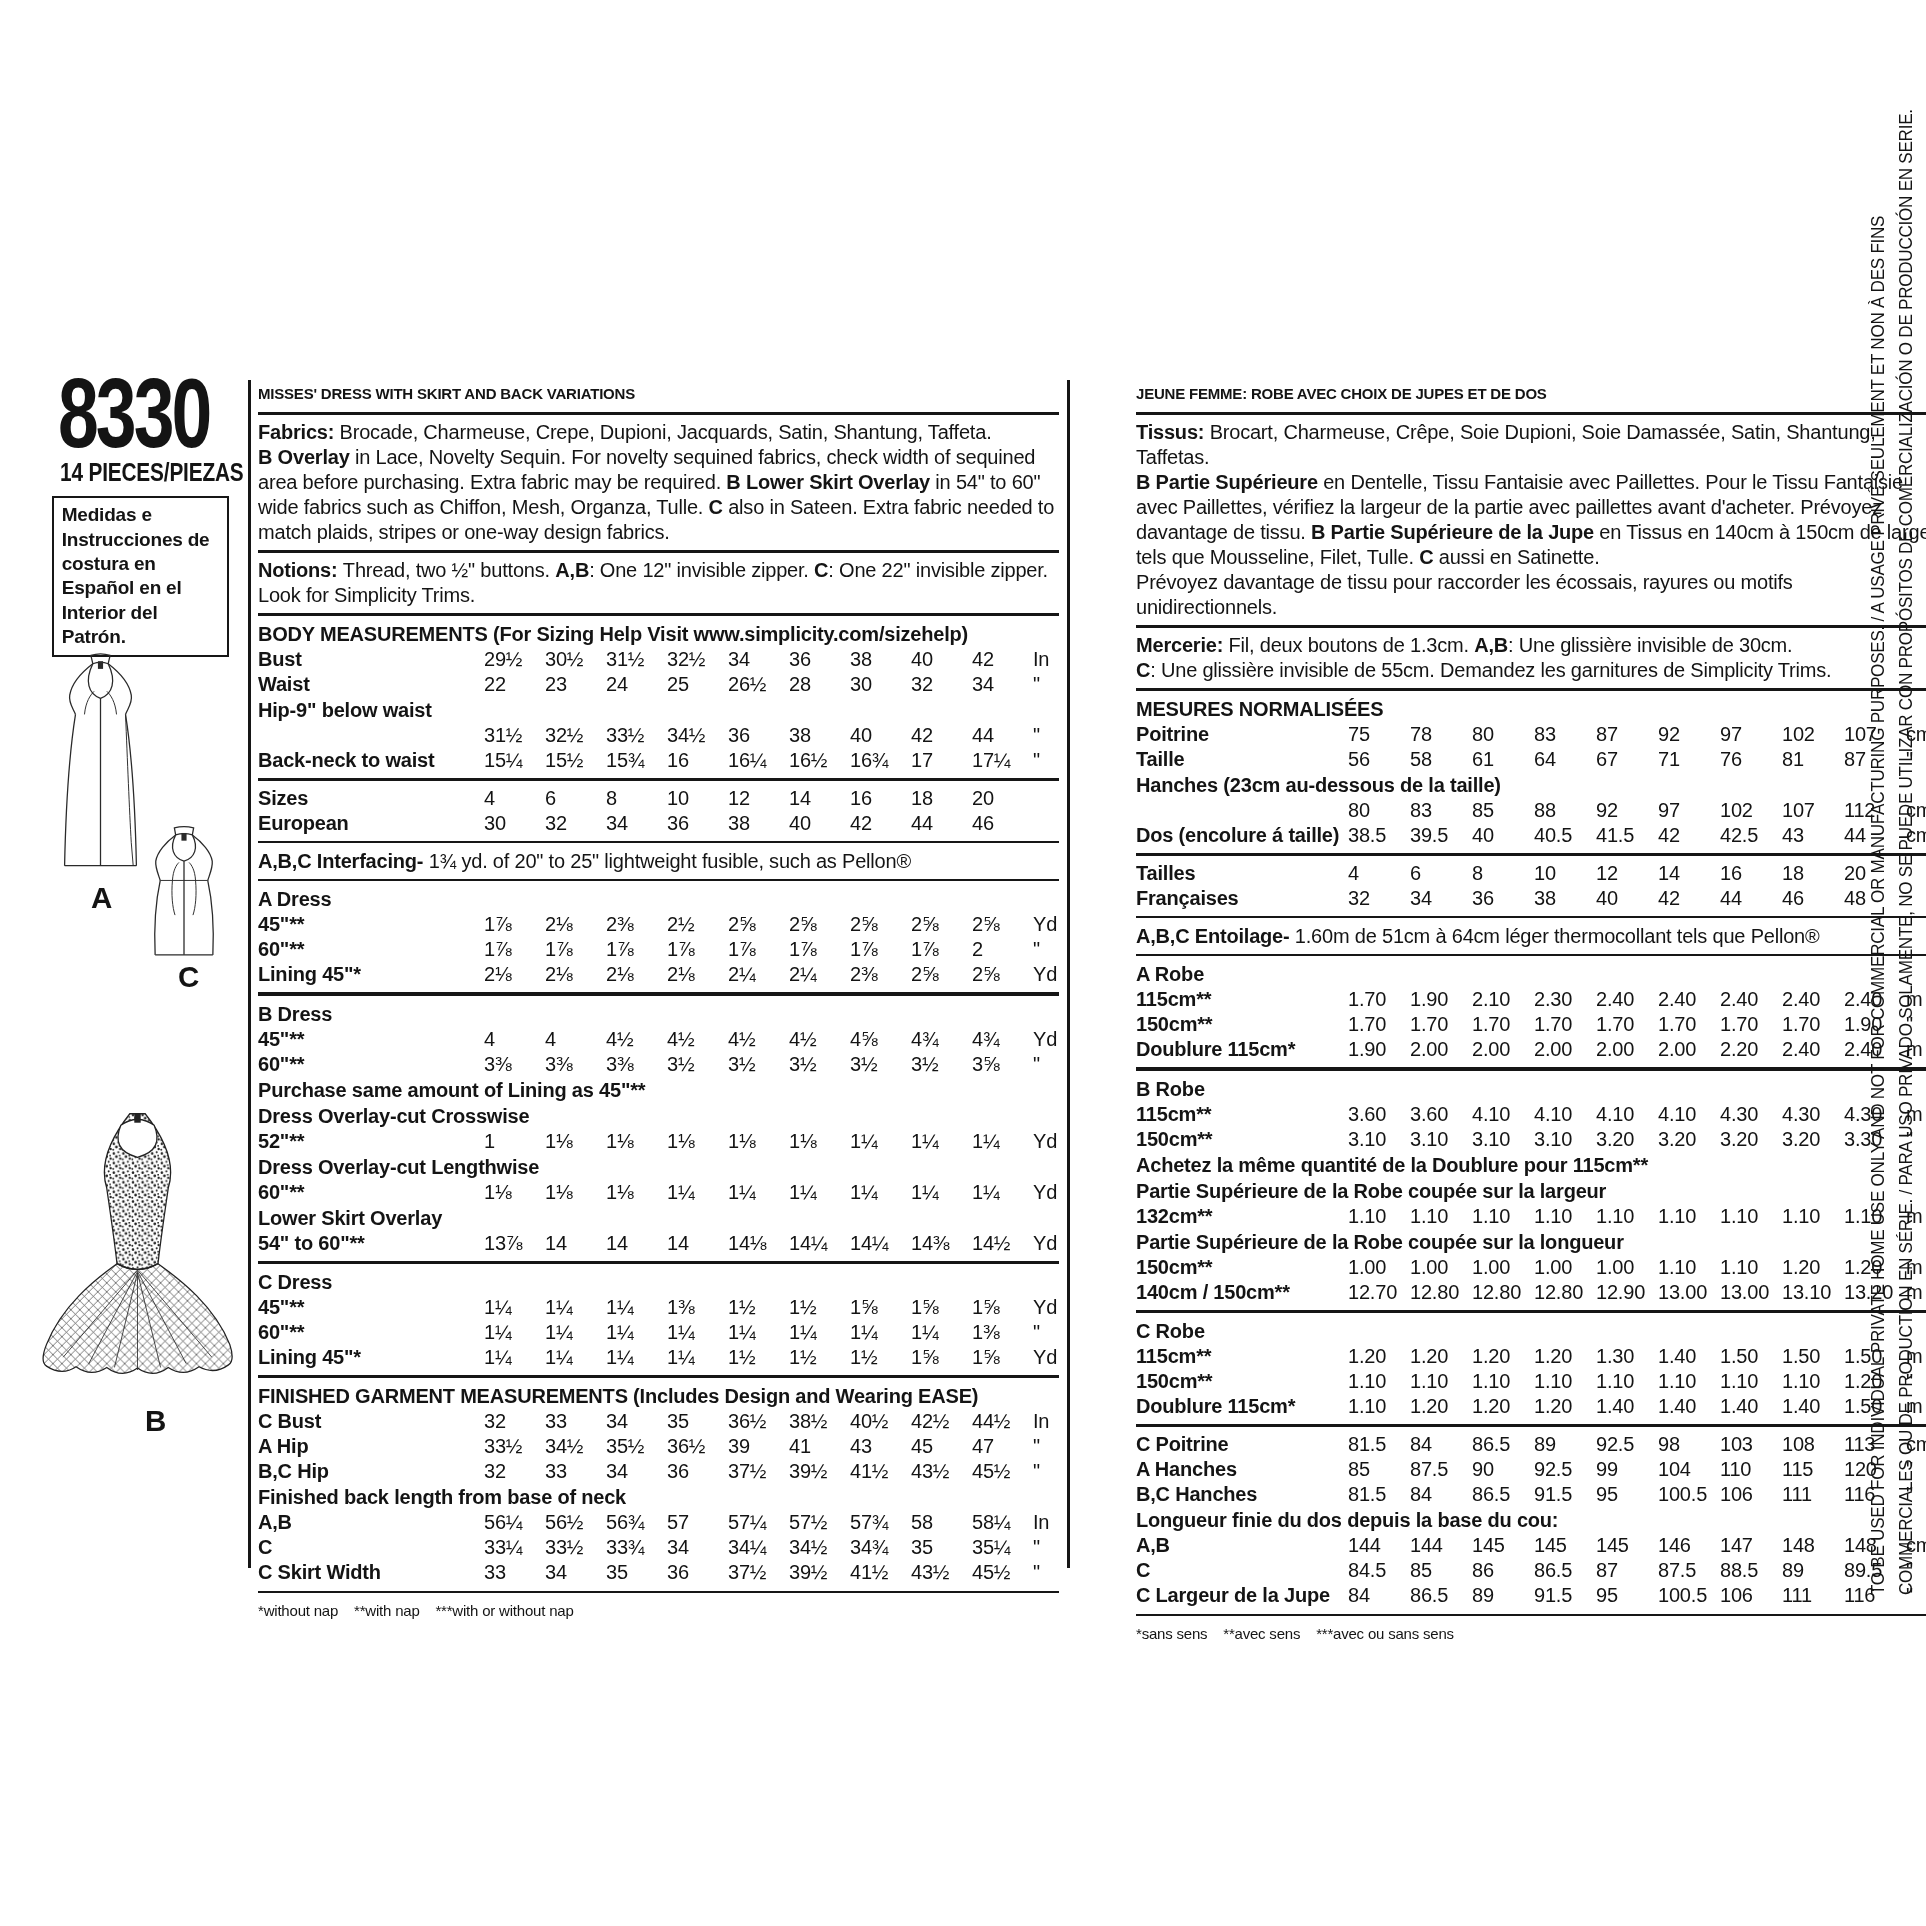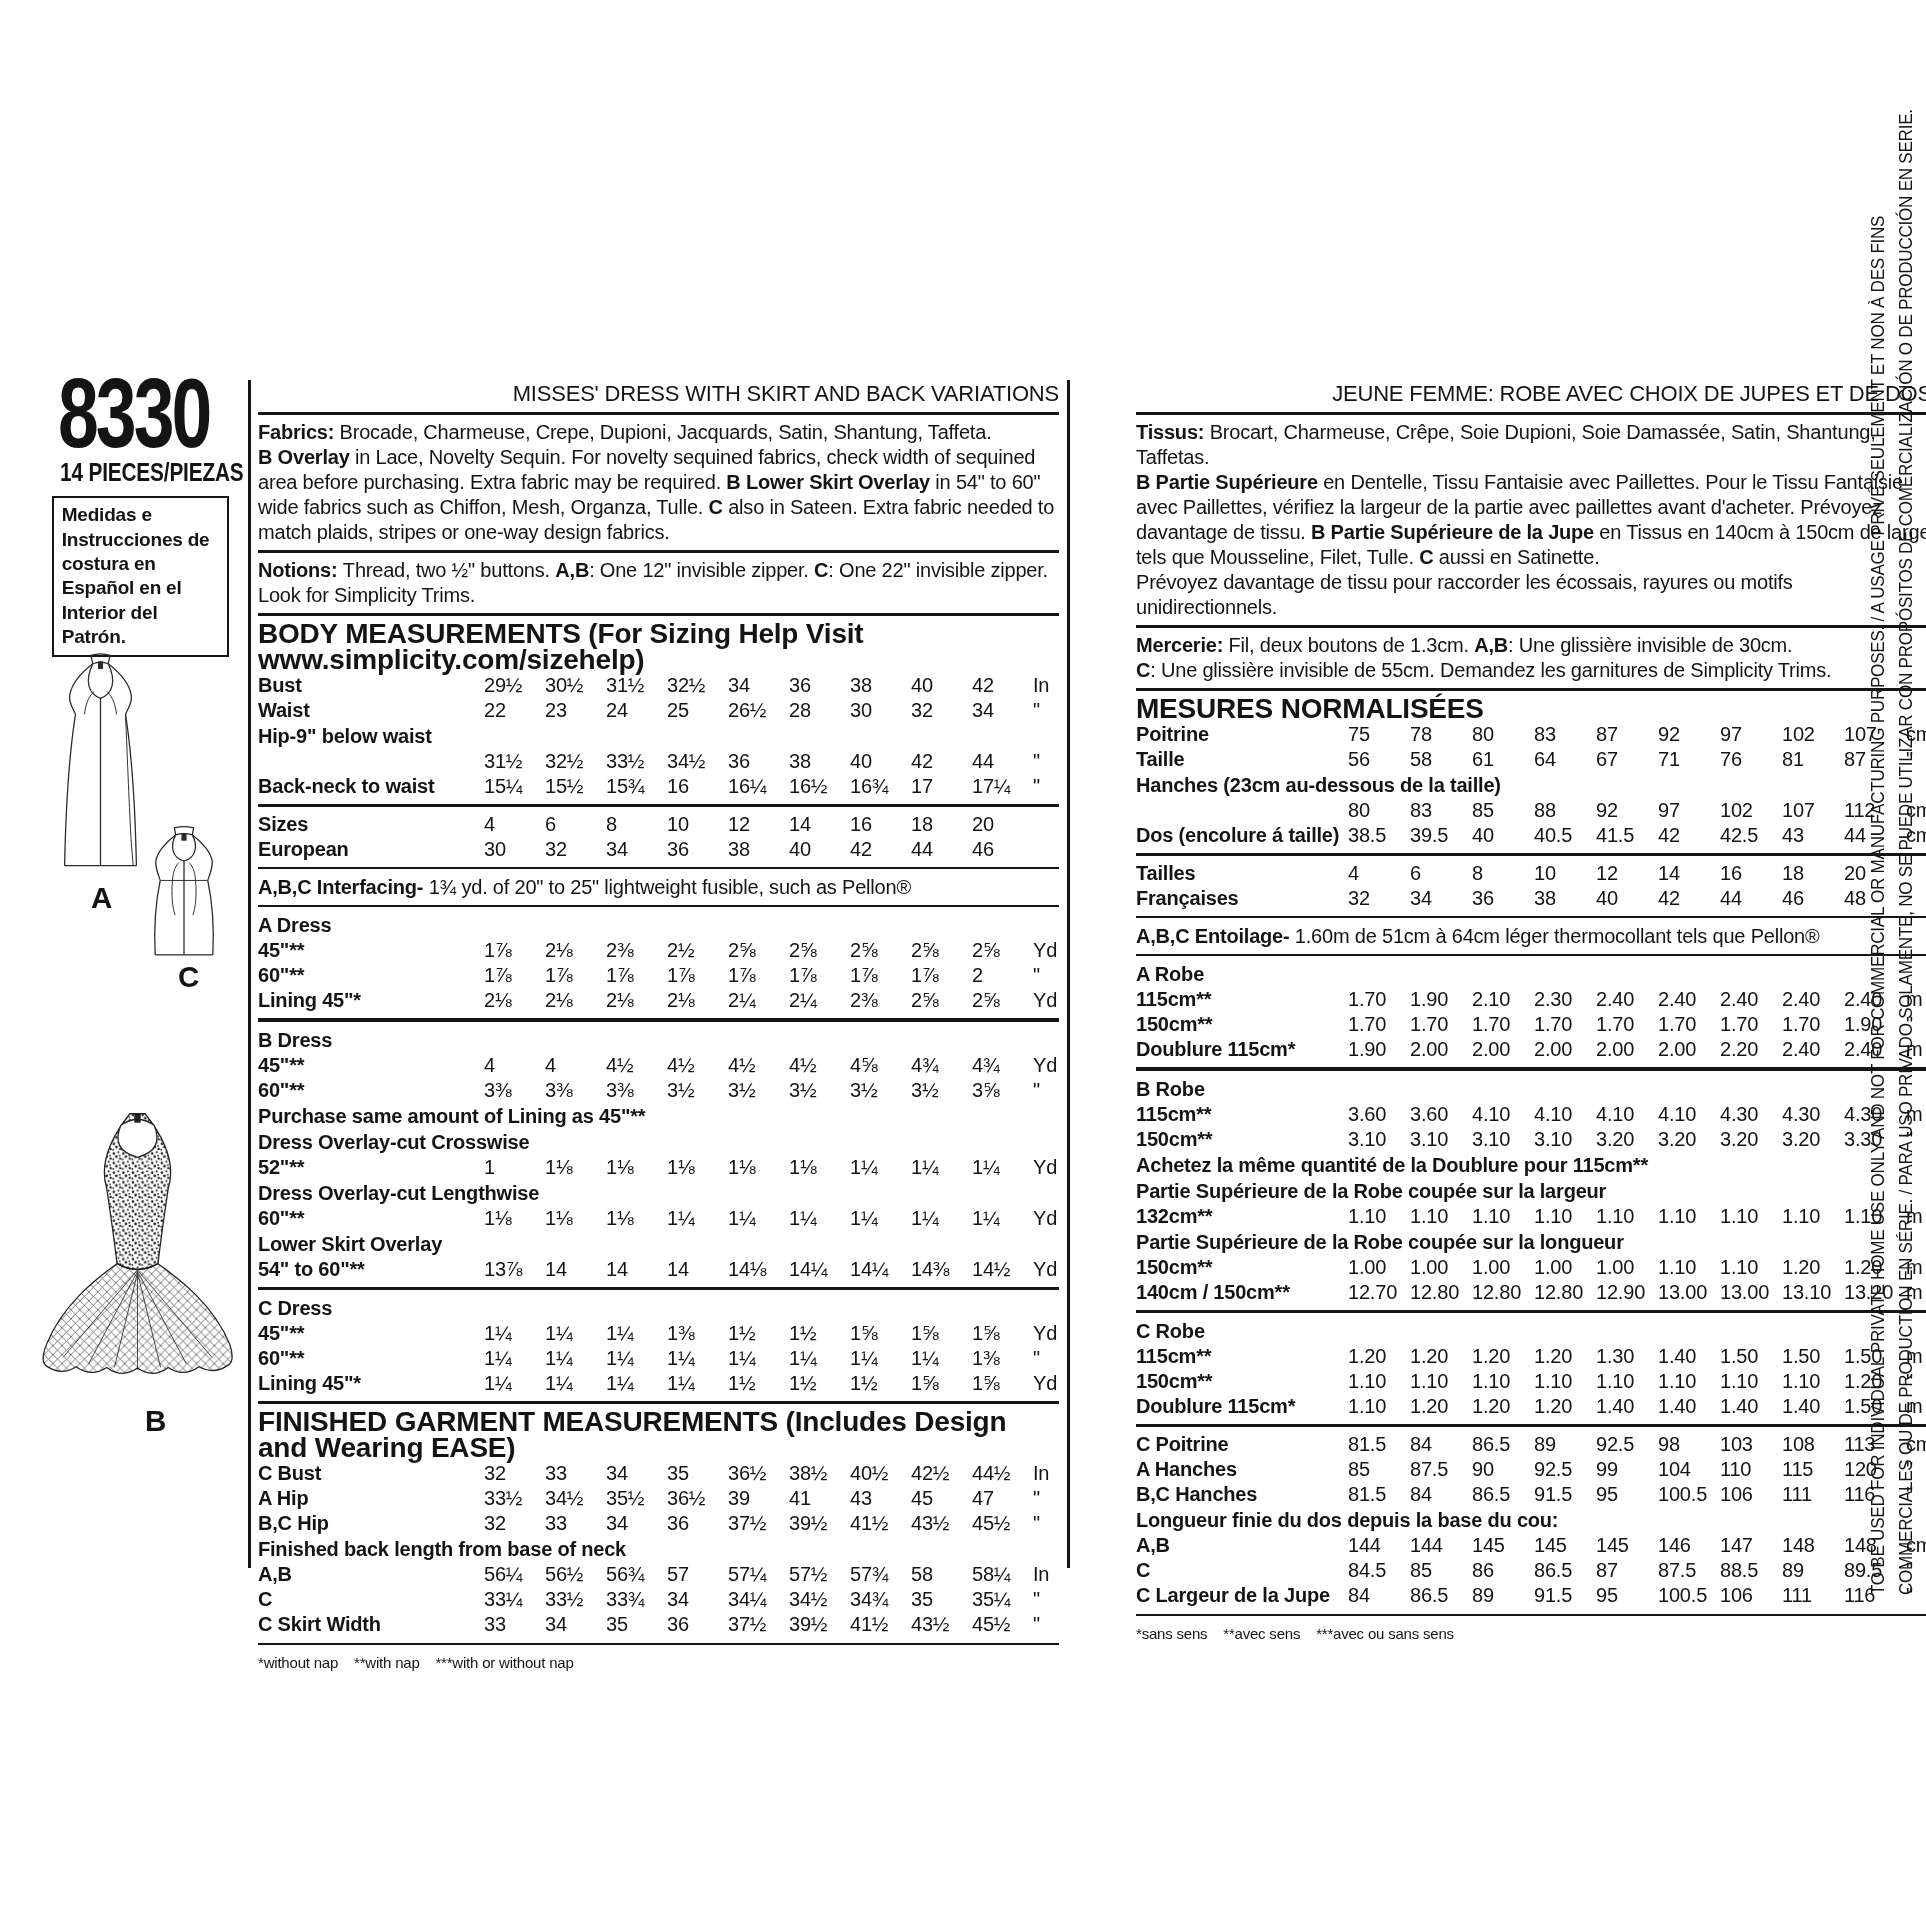--- a/index.html
+++ b/index.html
@@ -24,25 +24,25 @@
   .view-label{position:absolute;font-size:29.5px;font-weight:bold;}
   #label-a{left:91px;top:881px;}
   #label-c{left:178px;top:960px;}
   #label-b{left:145px;top:1404px;}
 
   
   .col{position:absolute;top:380px;}
   #col-en{left:258px;width:801px;}
   #col-fr{left:1136px;width:796px;}
 
-  .t-title{font-weight:normal;font-size:22px;line-height:27px;text-align:right;}
+  .t-title{font-weight:bold;font-size:15px;line-height:27px;}
   .hr{height:2.6px;background:#161616;margin:5.1px 0;}
   .hr.thick{height:3.2px;}
   .t-para{font-size:20px;line-height:25px;margin:0.6px 0;}
-  .t-head{font-weight:bold;font-size:28px;line-height:26px;}
+  .t-head{font-weight:bold;font-size:20px;line-height:26px;}
   .t-sub{font-weight:bold;font-size:20px;line-height:26px;}
   .t-row{display:grid;font-size:20px;line-height:25px;}
   #col-en .t-row{grid-template-columns:226px repeat(9,61px) 1fr;}
   #col-fr .t-row{grid-template-columns:212px repeat(9,62px) 1fr;}
   .c-label{font-weight:bold;white-space:nowrap;}
   .c-val{white-space:nowrap;}
   .c-unit{white-space:nowrap;}
   .t-foot{font-size:15px;line-height:26px;white-space:pre;margin-top:3.9px;}
 
   

